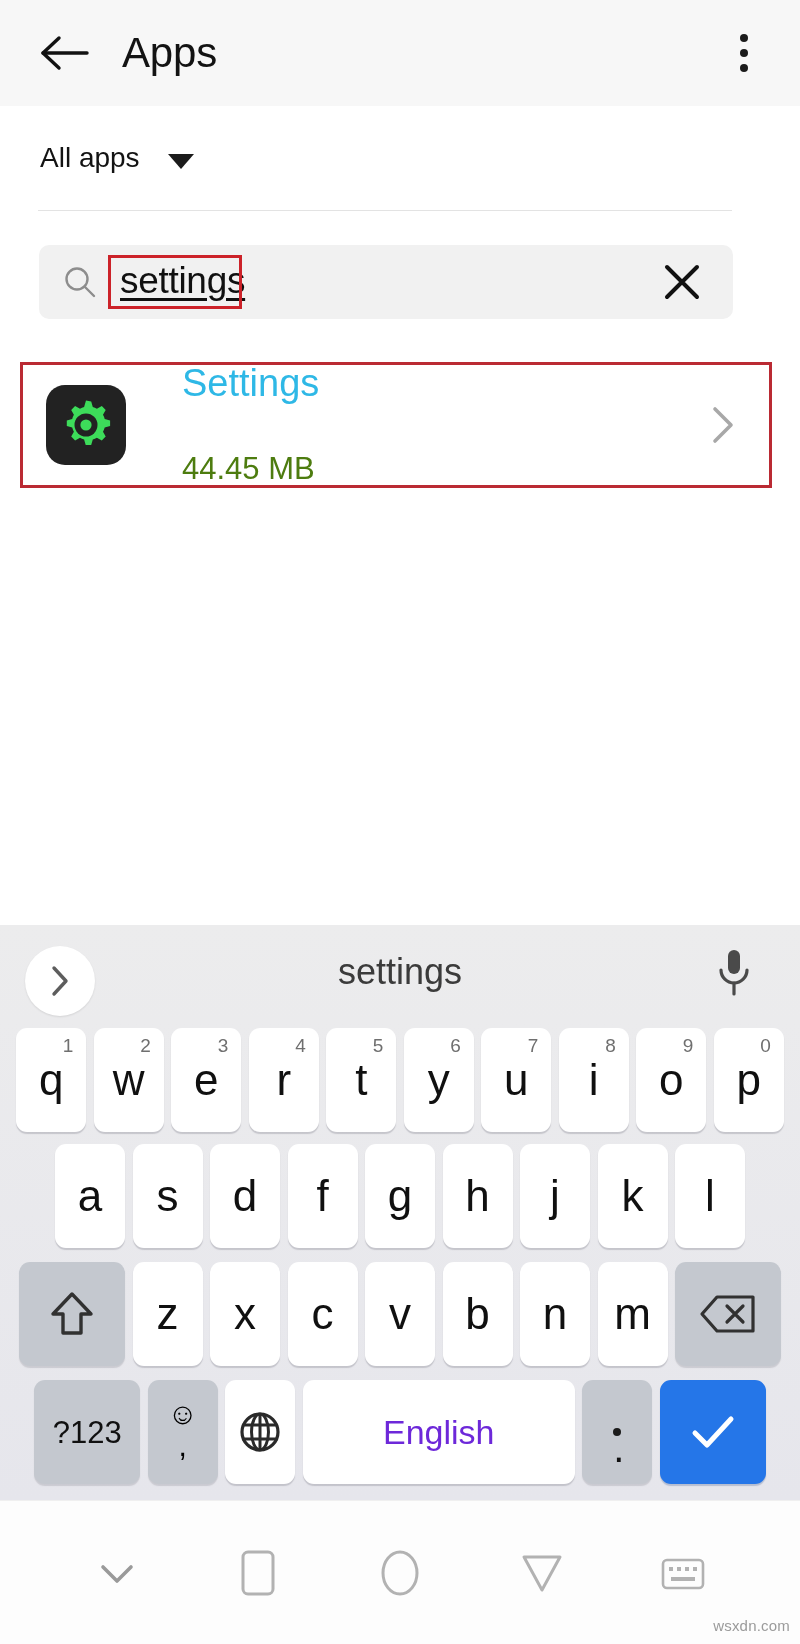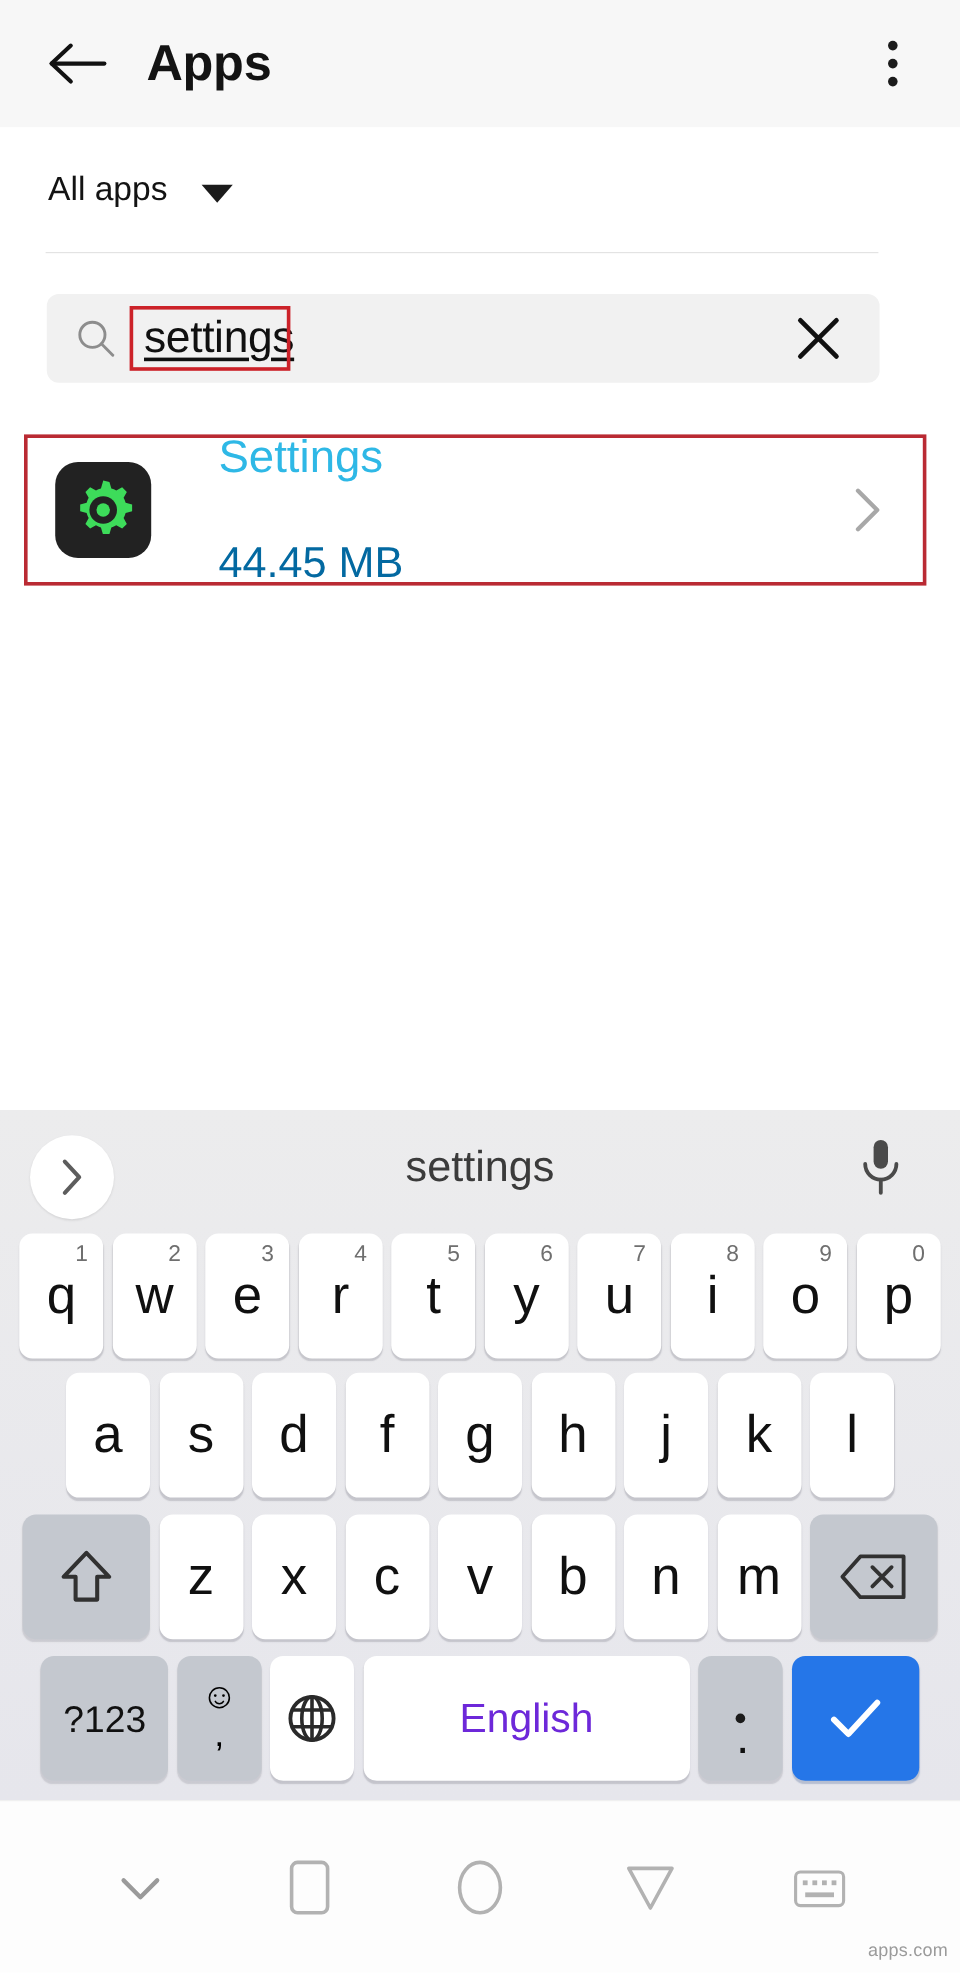--- a/index.html
+++ b/index.html
@@ -25,21 +25,21 @@
   .back-btn {
     width: 58px; height: 58px;
     margin-left: 36px;
     display: flex; align-items: center; justify-content: center;
   }
   .appbar-title {
     font-size: 42px;
     color: #131313;
     margin-left: 28px;
     letter-spacing: -0.2px;
-    font-weight: 700;
+    font-weight: 400;
   }
   .overflow-btn {
     position: absolute; right: 34px; top: 50%;
     transform: translateY(-50%);
     width: 44px; height: 56px;
     display: flex; flex-direction: column;
     align-items: center; justify-content: center;
     gap: 7px;
   }
   .dot { width: 8px; height: 8px; border-radius: 50%; background: #1b1b1b; }
@@ -116,21 +116,21 @@
   .app-icon {
     width: 80px; height: 80px;
     margin-left: 26px;
     border-radius: 19px;
     background: #222222;
     display: flex; align-items: center; justify-content: center;
     flex: 0 0 auto;
   }
   .result-text { margin-left: 56px; display: flex; flex-direction: column; gap: 2px; }
   .app-name { font-size: 38px; color: #2eb8e6; line-height: 1.12; font-weight: 400; }
-  .app-size { font-size: 36px; color: #0369a1; line-height: 1.18; font-weight: 400; margin-top: 44px; }
+  .app-size { font-size: 31px; color: #4d7c0f; line-height: 1.18; font-weight: 400; margin-top: 44px; }
   .chev-right {
     position: absolute; right: 34px; top: 50%;
     transform: translateY(-50%);
     width: 30px; height: 44px;
   }
 
   
   .keyboard {
     position: absolute; left: 0; top: 925px;
     width: 800px; height: 575px;
@@ -440,15 +440,15 @@
         <rect x="4" y="7" width="40" height="28" rx="4" stroke="#b2b2b2" stroke-width="2.6" fill="none"></rect>
         <rect x="10" y="14" width="4" height="4" fill="#b2b2b2"></rect>
         <rect x="18" y="14" width="4" height="4" fill="#b2b2b2"></rect>
         <rect x="26" y="14" width="4" height="4" fill="#b2b2b2"></rect>
         <rect x="34" y="14" width="4" height="4" fill="#b2b2b2"></rect>
         <rect x="12" y="24" width="24" height="4" fill="#b2b2b2"></rect>
       </svg>
     </div>
   </div>
 
-  <div class="watermark">apps.com</div>
+  <div class="watermark">wsxdn.com</div>
 
 </div>
 
 </body></html>

